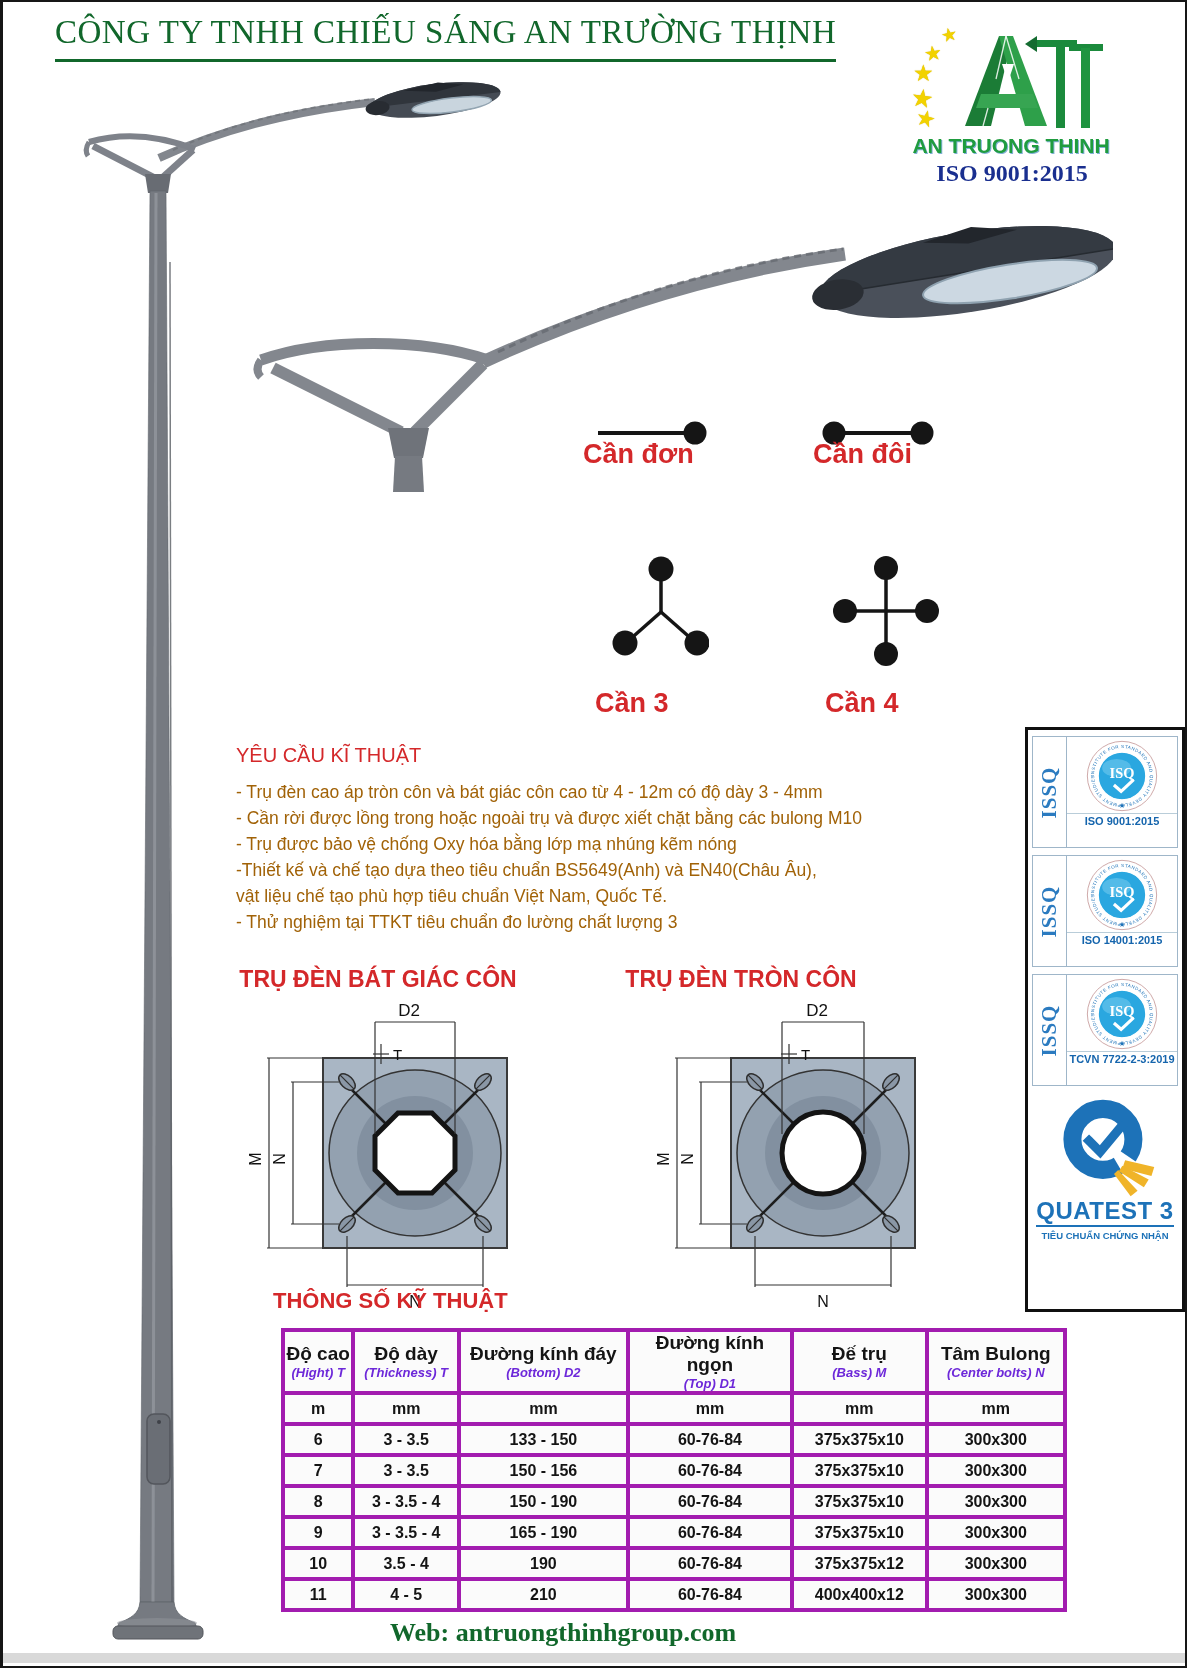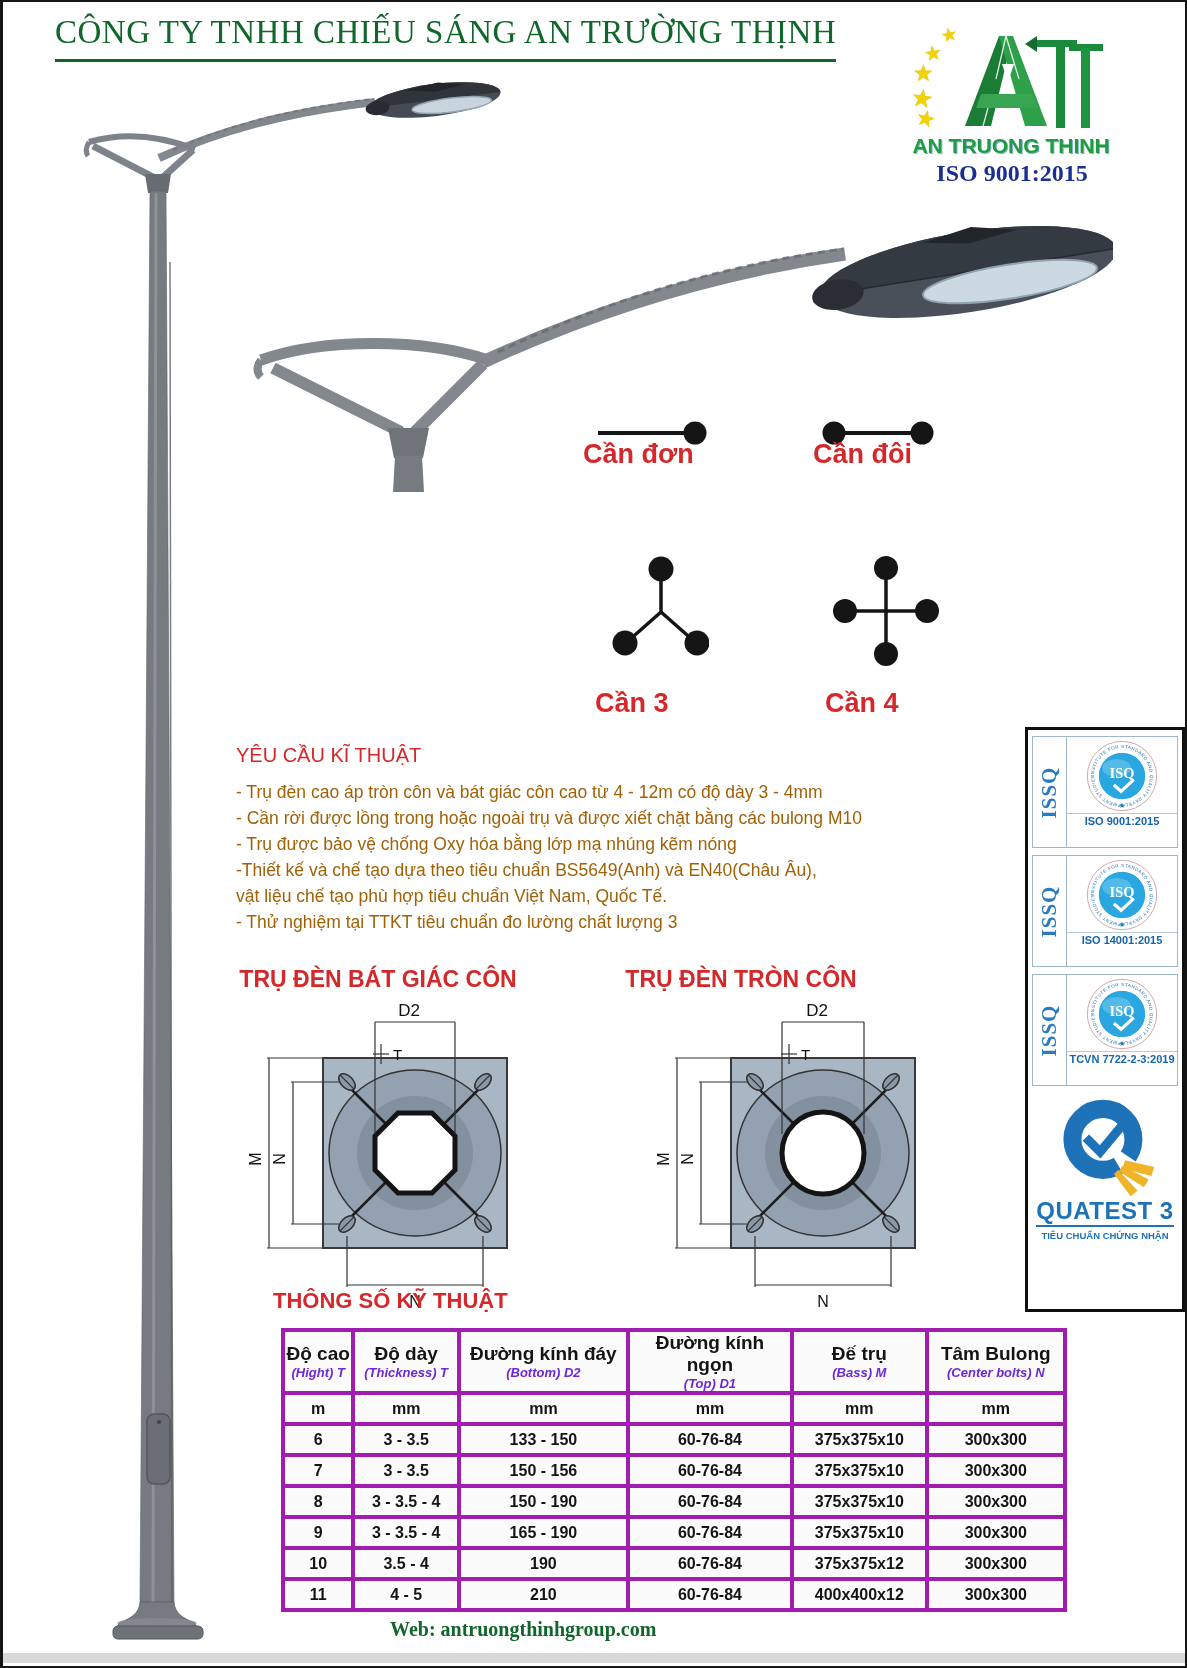--- a/index.html
+++ b/index.html
@@ -52,21 +52,21 @@
   .spec-table th,.spec-table td{border:4px solid #a21caf;text-align:center;vertical-align:middle;
     color:#141414;padding:0;}
   .spec-table thead th{height:54px;}
   .col-vn{font-size:19px;font-weight:bold;}
   .col-en{font-size:13px;font-style:italic;font-weight:bold;color:#6d28d9;text-align:center;}
   .unit-row td{height:34px;font-size:18px;font-weight:bold;}
   .spec-table tbody td{height:27px;font-size:16px;font-weight:bold;}
 
   
   .footer-web{position:absolute;left:387px;top:1616px;font-family:"Liberation Serif",serif;
-    font-weight:bold;font-size:20px;color:#11672b;white-space:nowrap;}
+    font-weight:bold;font-size:26px;color:#11672b;white-space:nowrap;}
   .footer-tel{position:absolute;left:817px;top:1616px;font-family:"Liberation Serif",serif;
     font-weight:bold;font-size:26px;color:#11672b;white-space:nowrap;}
   .bottom-strip{position:absolute;left:0;right:0;bottom:3px;height:10px;background:#d9d9d9;}
   svg{display:block;}
   .ring-text{font-family:"Liberation Sans",sans-serif;font-size:5px;letter-spacing:.6px;}
 </style>
 </head>
 <body>
 
 <div class="page">

